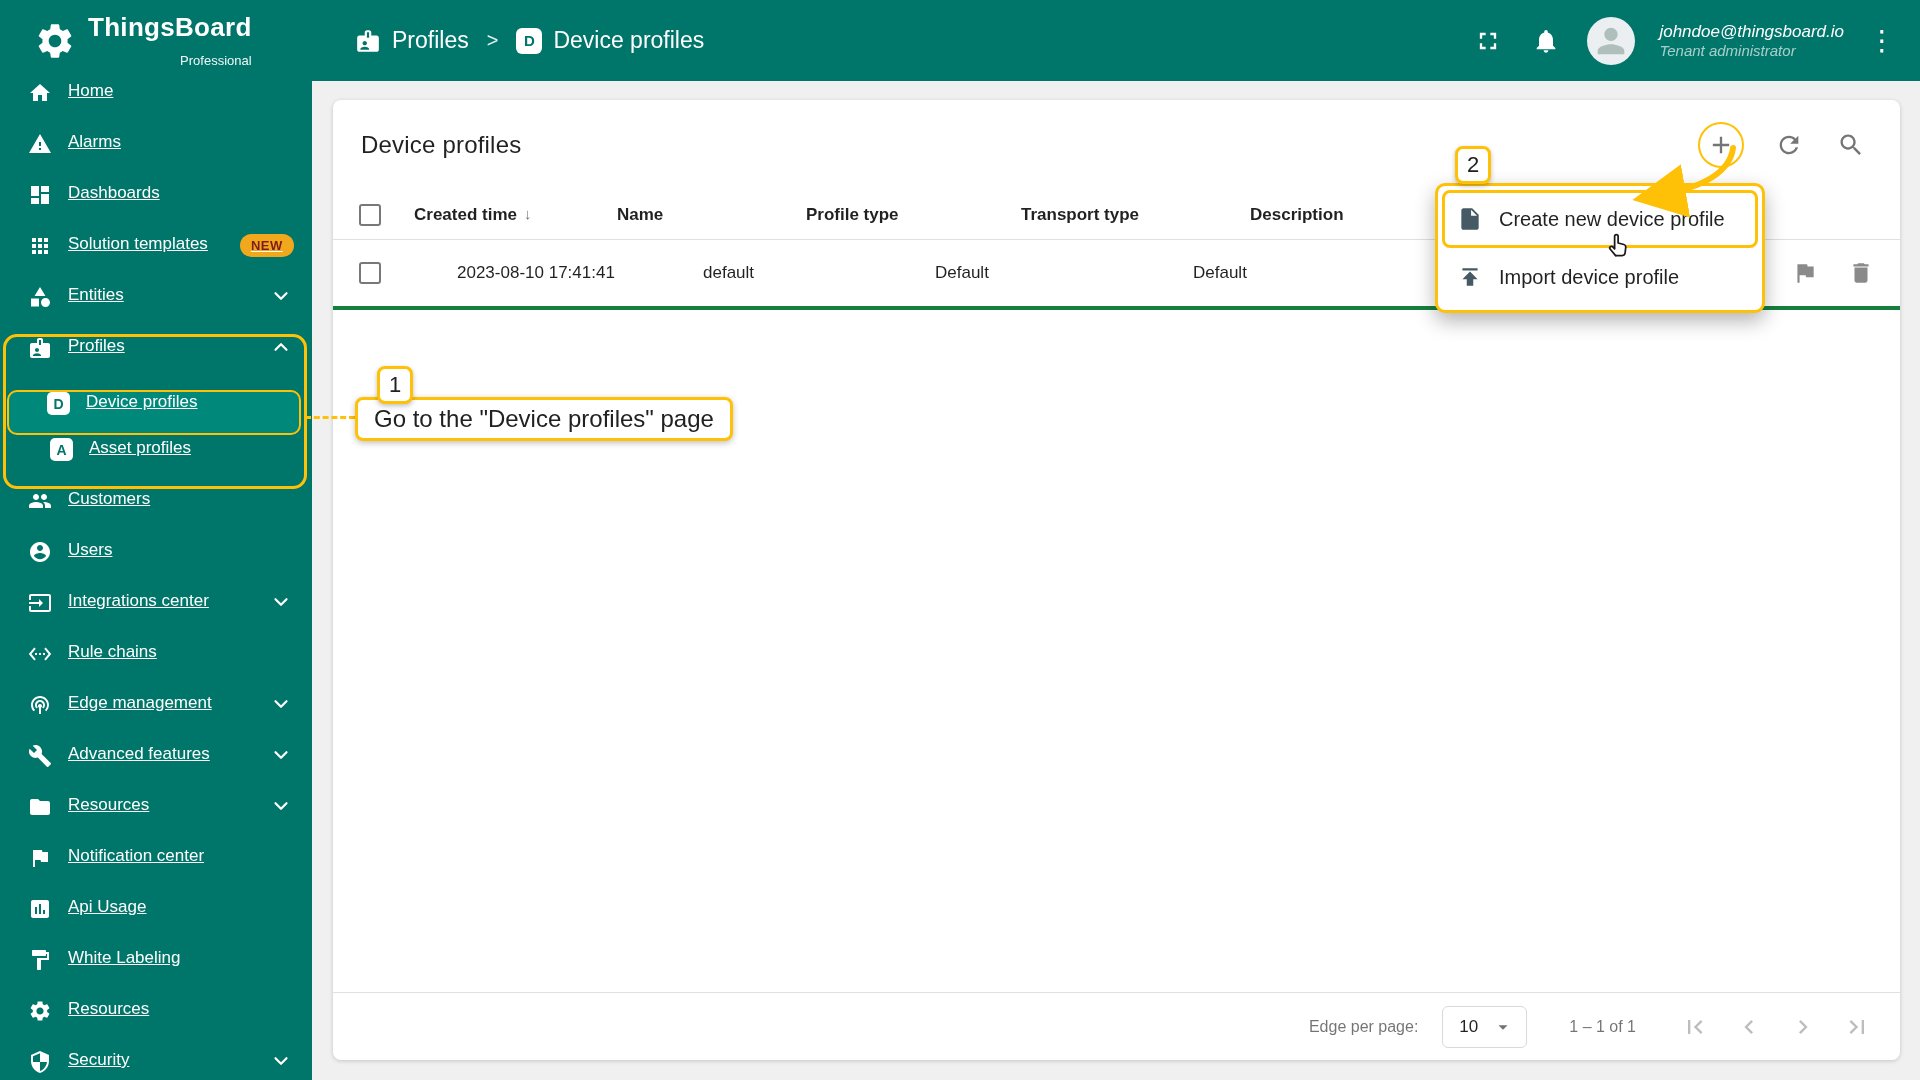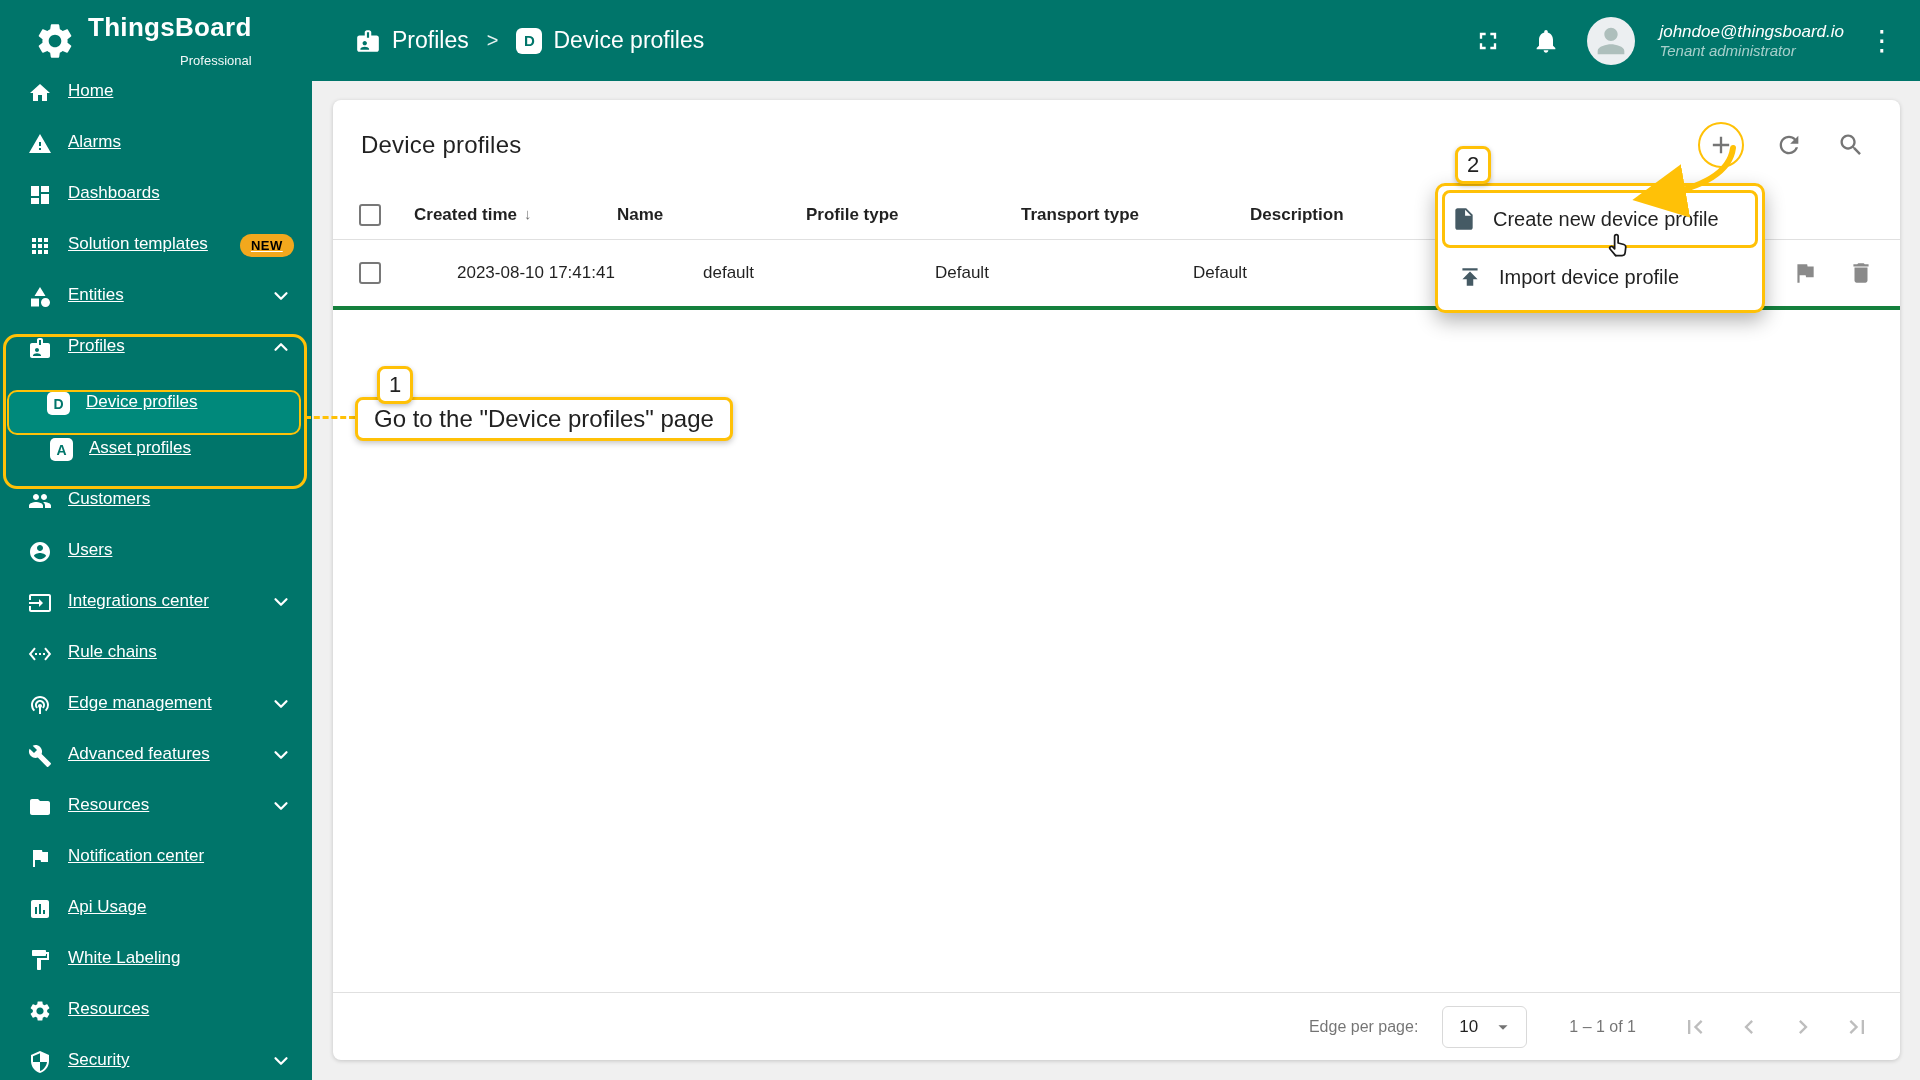--- a/index.html
+++ b/index.html
@@ -20,21 +20,21 @@
   .brand-name{font-size:26px;font-weight:600;letter-spacing:.3px;line-height:1;}
   .brand-sub{font-size:13px;text-align:right;margin-top:13px;opacity:.95;font-weight:400;}
   .nav{display:flex;flex-direction:column;}
   .nav-item{height:51px;display:flex;align-items:flex-start;padding:0 20px 0 28px;gap:16px;font-size:17px;font-weight:500;cursor:pointer;white-space:nowrap;text-decoration:underline;}
   .nav-item .nav-icon{width:24px;height:24px;flex:none;display:flex;align-items:center;justify-content:center;}
   .nav-item .nav-icon svg{width:24px;height:24px;fill:#fff;}
   .nav-label{flex:0 0 auto;}
   .spacer{flex:1;}
   .chevron{width:22px;height:22px;flex:none;}
   .chevron svg{width:22px;height:22px;}
-  .new-badge{background:#F2A81D;color:#000000;font-size:13px;font-weight:700;letter-spacing:.5px;border-radius:12px;padding:4px 11px;margin-right:2px;}
+  .new-badge{background:#F2A81D;color:#7f1d1d;font-size:13px;font-weight:700;letter-spacing:.5px;border-radius:12px;padding:4px 11px;margin-right:2px;}
   .sub-item{padding-left:50px;}
   .abbr-icon{width:23px;height:23px;background:#fff;color:var(--teal);border-radius:5px;font-size:14px;font-weight:700;display:flex;align-items:center;justify-content:center;flex:none;}
   .device-selected{height:45px;margin:3px 11px 3px 7px;background:var(--teal-sel);border:2.5px solid var(--amber);border-radius:10px;padding:0 12px 0 38px;}
   .profiles-outline{position:absolute;left:3px;top:334px;width:304px;height:155px;border:3px solid var(--amber);border-radius:14px;pointer-events:none;z-index:6;}
 
   
   .topbar{position:absolute;left:312px;top:0;width:1608px;height:81px;background:var(--teal);display:flex;align-items:center;padding:0 26px 0 43px;color:#fff;z-index:2;}
   .crumbs{display:flex;align-items:center;gap:12px;font-size:23px;}
   .crumbs svg{width:26px;height:26px;fill:#fff;}
   .crumb{display:flex;align-items:center;gap:11px;cursor:pointer;}
@@ -81,21 +81,21 @@
   
   .step-badge{position:absolute;width:36px;height:38px;background:#fff;border:3px solid var(--amber);border-radius:8px;display:flex;align-items:center;justify-content:center;font-size:22px;font-weight:500;color:#212121;z-index:11;box-shadow:0 2px 5px rgba(0,0,0,.25);}
   .step1-badge{left:377px;top:366px;}
   .step2-badge{left:1455px;top:146px;}
   .step1-box{position:absolute;left:355px;top:397px;height:44px;display:flex;align-items:center;padding:0 16px;background:#fff;border:3px solid var(--amber);border-radius:8px;font-size:24px;color:#212121;z-index:10;box-shadow:0 2px 6px rgba(0,0,0,.25);white-space:nowrap;}
   .step1-dash{position:absolute;left:305px;top:416px;width:50px;border-top:3.5px dashed var(--amber);z-index:9;}
 
   .menu-panel{position:absolute;left:1435px;top:183px;width:330px;height:130px;background:#fff;border:3px solid var(--amber);border-radius:10px;z-index:10;box-shadow:0 8px 20px rgba(0,0,0,.3);padding:4px;display:flex;flex-direction:column;}
   .menu-item{flex:1;display:flex;align-items:center;gap:16px;padding:0 12px;font-size:20px;color:var(--ink);border:3px solid transparent;cursor:pointer;white-space:nowrap;}
   .menu-item svg{width:26px;height:26px;fill:#455A64;flex:none;}
-  .menu-item.highlighted{border-color:var(--amber);border-radius:8px;padding-left:6px;}
+  .menu-item.highlighted{border-color:var(--amber);border-radius:8px;}
 
   .arrow-overlay{position:absolute;left:1580px;top:110px;width:220px;height:120px;z-index:12;pointer-events:none;}
   .cursor-overlay{position:absolute;left:1604px;top:228px;width:30px;height:32px;z-index:13;pointer-events:none;}
 </style>
 </head>
 <body>
 
 <aside class="sidebar">
   <div class="logo">
     <svg viewBox="0 0 24 24">

